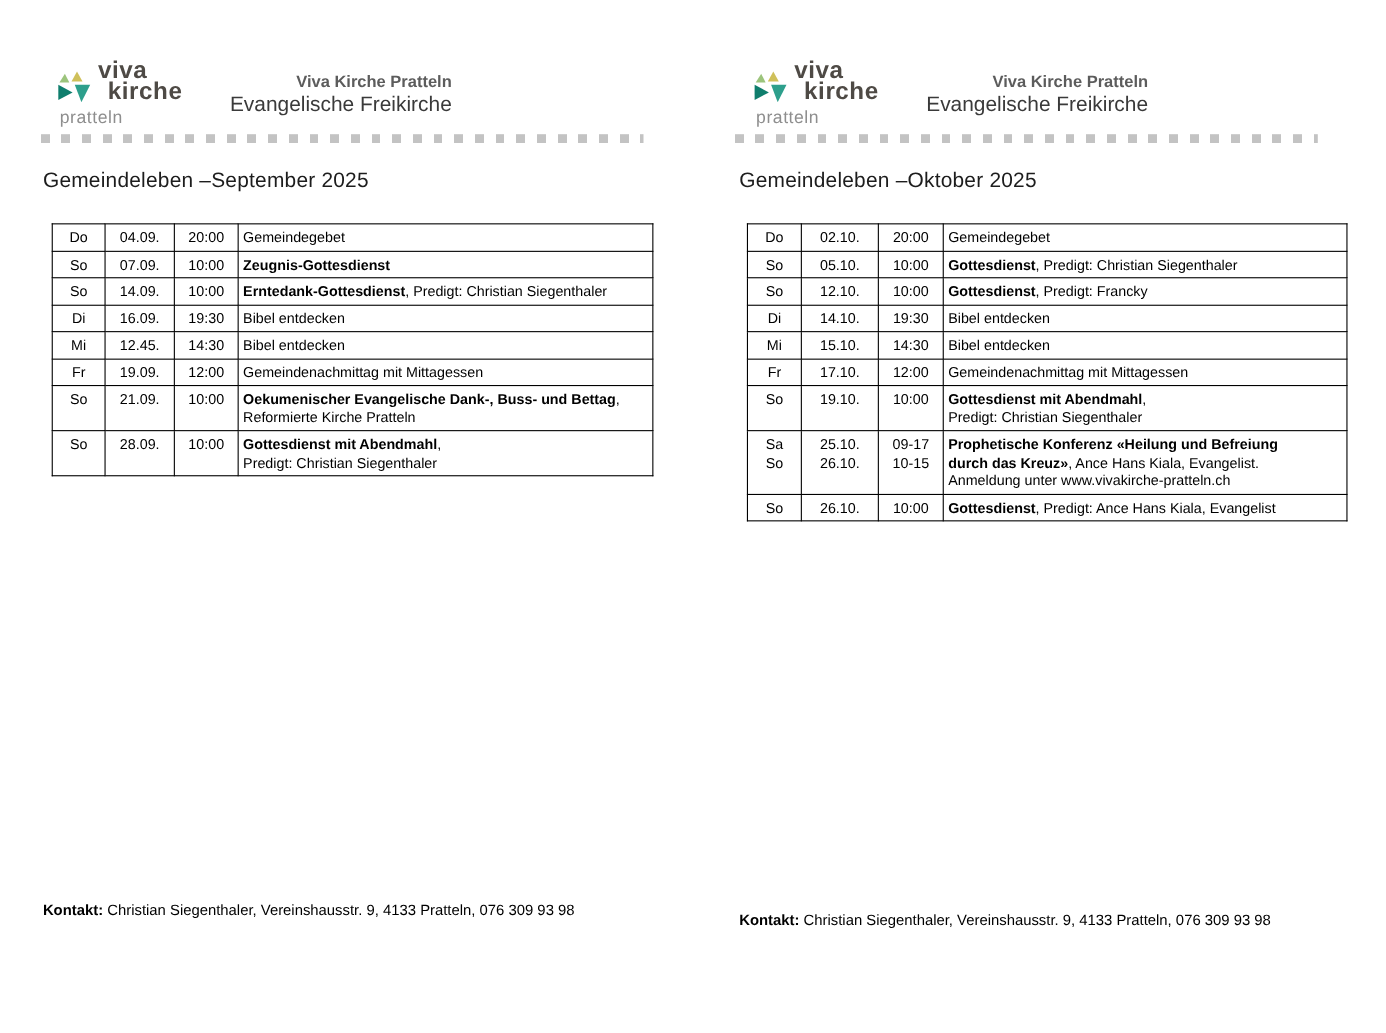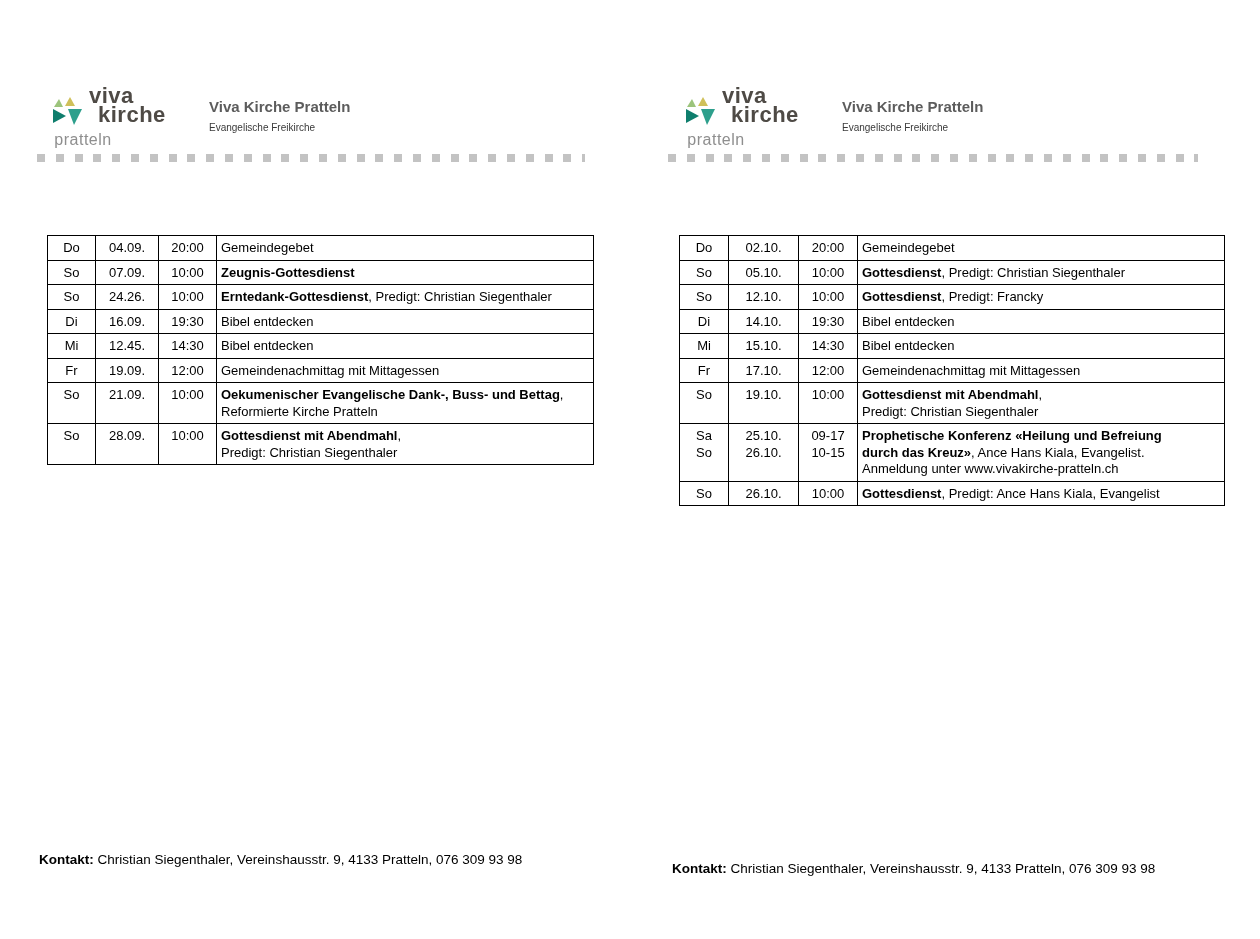--- a/index.html
+++ b/index.html
@@ -1,35 +1,35 @@
 <!DOCTYPE html>
 <html><head>
 <meta charset="utf-8">
 <style>
   * { margin:0; padding:0; box-sizing:border-box; }
   html, body { width:1260px; height:939px; background:#ffffff; }
   body { position:relative; font-family:"Liberation Sans", sans-serif; color:#000; overflow:hidden; }
 
-  .page { position:absolute; top:0; height:705px;margin-top:32px; }
+  .page { position:absolute; top:0; height:705px; }
   .page-left  { left:39px;  width:554px; }
   .page-right { left:672px; width:552px; }
 
   
   .logo-icon     { position:absolute; left:13px; top:61px; width:34px; height:38px; }
   .logo-viva     { position:absolute; left:50px; top:54px; font-size:22px; font-weight:bold;
                    color:#4e4a45; letter-spacing:0.5px; line-height:20px; }
   .logo-kirche   { position:absolute; left:59px; top:73px; font-size:22px; font-weight:bold;
                    color:#4e4a45; letter-spacing:0.5px; line-height:20px; }
   .logo-pratteln { position:absolute; left:13px; top:99px; width:62px; text-align:center;
                    font-size:16px; color:#8e8e8e; letter-spacing:0.5px; }
 
   
   .org      { position:absolute; left:170px; top:64px; }
   .org-name { font-size:15px; font-weight:bold; color:#5c5c5c; line-height:21px;text-align:right; }
-  .org-sub  { font-size:10px; color:#3a3a3a; line-height:21px; }
+  .org-sub  { font-size:19px; color:#3a3a3a; line-height:21px; }
 
   
   .dots { position:absolute; top:122px; height:8px;
           background:repeating-linear-gradient(to right, #c3c3c3 0 8px, transparent 8px 18.8px); }
   .page-left  .dots { left:-2px; width:548px; }
   .page-right .dots { left:-4px; width:530px; }
 
   
   .title { position:absolute; left:0; top:154px; font-size:19px; font-weight:400;
            color:#1d1d1d; letter-spacing:0.2px; white-space:nowrap; }
@@ -66,20 +66,21 @@
     </svg>
     <div class="logo-viva">viva</div>
     <div class="logo-kirche">kirche</div>
     <div class="logo-pratteln">pratteln</div>
   </div>
   <div class="org">
     <div class="org-name">Viva Kirche Pratteln</div>
     <div class="org-sub">Evangelische Freikirche</div>
   </div>
   <div class="dots"></div>
+  <h1 class="title">Gemeindeleben –September 2025</h1>
   <table class="events">
     <colgroup>
         <col class="c1">
         <col class="c2">
         <col class="c3">
         <col class="c4">
       </colgroup>
     <tbody>
         <tr>
           <td class="c-day">Do</td>
@@ -88,21 +89,21 @@
           <td class="c-desc"><span>Gemeindegebet</span></td>
         </tr>
         <tr>
           <td class="c-day">So</td>
           <td class="c-date">07.09.</td>
           <td class="c-time">10:00</td>
           <td class="c-desc"><span class="b">Zeugnis-Gottesdienst</span></td>
         </tr>
         <tr>
           <td class="c-day">So</td>
-          <td class="c-date">24.26.</td>
+          <td class="c-date">14.09.</td>
           <td class="c-time">10:00</td>
           <td class="c-desc"><span class="b">Erntedank-Gottesdienst</span><span>, Predigt: Christian Siegenthaler</span></td>
         </tr>
         <tr>
           <td class="c-day">Di</td>
           <td class="c-date">16.09.</td>
           <td class="c-time">19:30</td>
           <td class="c-desc"><span>Bibel entdecken</span></td>
         </tr>
         <tr>
@@ -147,20 +148,21 @@
     </svg>
     <div class="logo-viva">viva</div>
     <div class="logo-kirche">kirche</div>
     <div class="logo-pratteln">pratteln</div>
   </div>
   <div class="org">
     <div class="org-name">Viva Kirche Pratteln</div>
     <div class="org-sub">Evangelische Freikirche</div>
   </div>
   <div class="dots"></div>
+  <h1 class="title">Gemeindeleben –Oktober 2025</h1>
   <table class="events">
     <colgroup>
         <col class="c1">
         <col class="c2">
         <col class="c3">
         <col class="c4">
       </colgroup>
     <tbody>
         <tr>
           <td class="c-day">Do</td>

